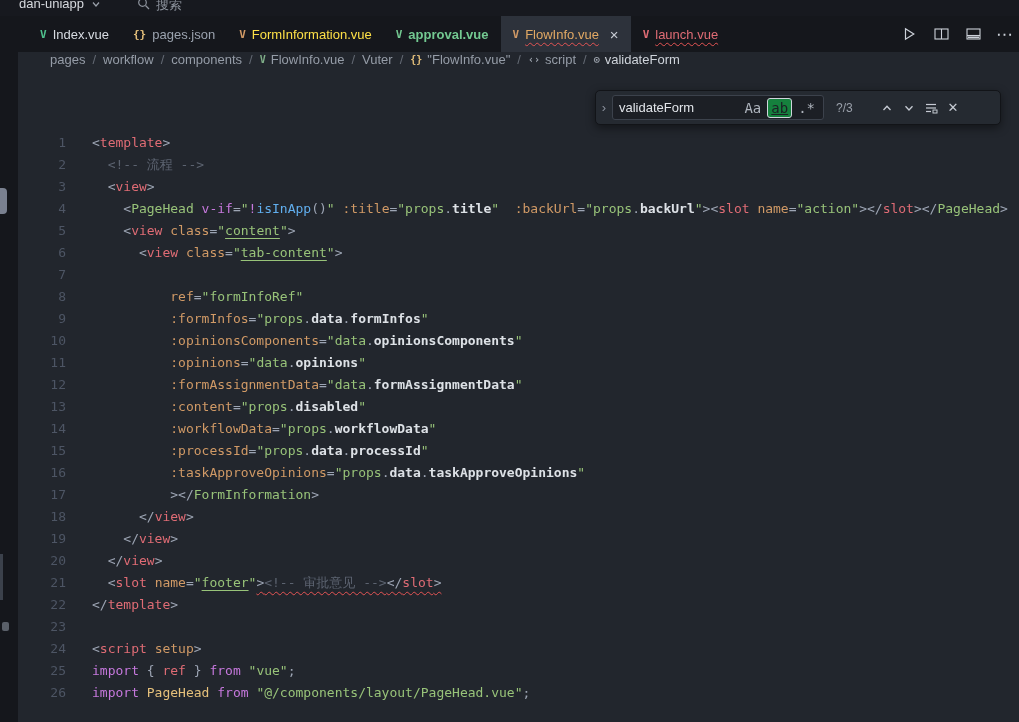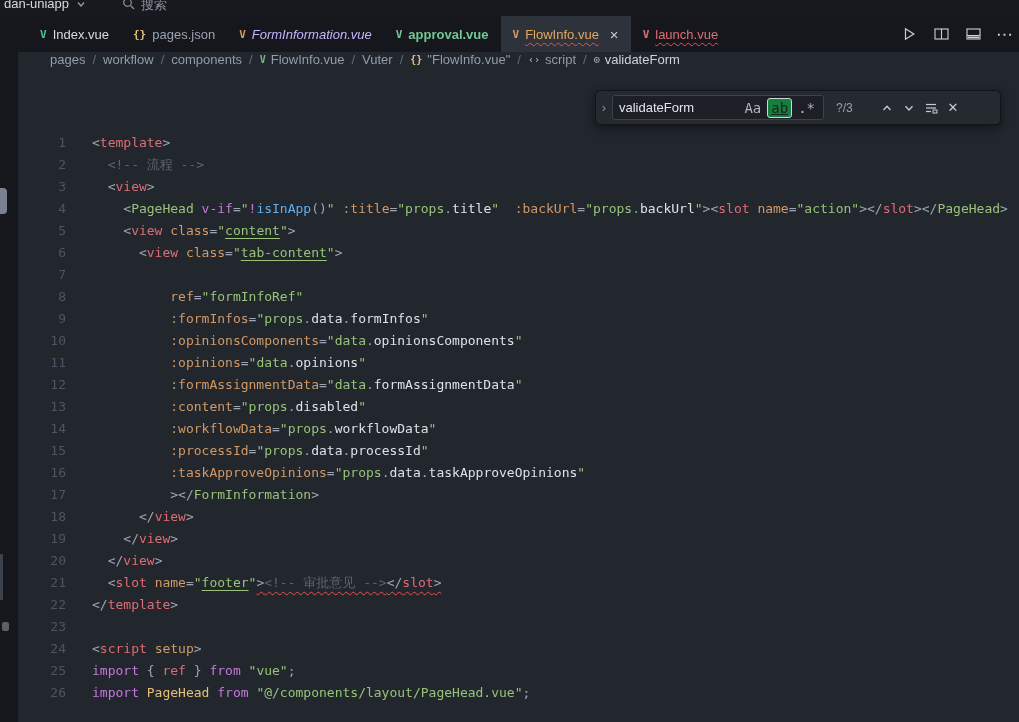--- a/index.html
+++ b/index.html
@@ -1,20 +1,20 @@
 <!DOCTYPE html>
 <html><head>
 <meta charset="utf-8">
 <style>
   * { box-sizing: border-box; }
   body { margin:0; background:#101216; font-family:"Liberation Sans",sans-serif; }
   .window { width:1019px; height:722px; display:flex; flex-direction:column; background:#22262d; overflow:hidden; position:relative; }
 
   
-  .titlebar { height:16px; background:#17191f; overflow:hidden; display:flex; align-items:flex-start; flex-shrink:0; }
+  .titlebar { height:16px; background:#17191f; overflow:hidden; display:flex; align-items:flex-start; flex-shrink:0;padding-left:15px; }
   .tb-project { margin:-5px 0 0 4px; color:#d6d9de; font-size:13px; display:flex; gap:7px; align-items:center; }
   .tb-caret { margin-top:2px; }
   .tb-search { margin:-4px 0 0 36px; color:#8d939d; font-size:13px; display:flex; gap:6px; align-items:center; }
 
   .body-row { flex:1; display:flex; min-height:0; }
 
   
   .activity-strip { width:18px; background:#15171c; position:relative; flex-shrink:0; }
   .strip-indicator { position:absolute; left:0; top:172px; width:7px; height:26px; background:#7a8possible08; background:#7a8190; border-radius:0 4px 4px 0; }
   .strip-frag1 { position:absolute; left:0; top:538px; width:3px; height:46px; background:#3b414b; }
@@ -52,21 +52,21 @@
   .lc { margin-left:26px; }
 
   .tk-pun  { color:#9da5b4; }
   .tk-tag  { color:#e06c75; }
   .tk-comp { color:#98c379; }
   .tk-attr { color:#d19a66; }
   .tk-str  { color:#98c379; }
   .tk-strU { color:#98c379; text-decoration:underline; text-underline-offset:3px; }
   .tk-kw   { color:#c678dd; }
   .tk-fn   { color:#61afef; }
-  .tk-prop { color:#dde1e6; font-weight:normal; }
+  .tk-prop { color:#dde1e6; font-weight:bold; }
   .tk-cmt  { color:#5c6370; }
   .tk-red  { color:#e06c75; }
   .tk-yellow { color:#e5c07b; }
   .sq { text-decoration:underline wavy #e45454; text-decoration-thickness:1px; text-underline-offset:4px; }
 
   
   .find-widget { position:absolute; top:10px; right:18px; width:406px; height:35px; background:#252a31; border:1px solid #121418; border-radius:5px; box-shadow:0 3px 10px rgba(0,0,0,.45); display:flex; align-items:center; z-index:10; }
   .find-collapse { width:16px; color:#8a919c; font-size:13px; display:flex; justify-content:center; cursor:pointer; }
   .find-input-wrap { display:flex; align-items:center; background:#1c1f25; border:1px solid #3c424c; border-radius:3px; height:25px; width:212px; padding:0 4px; gap:3px; }
   .find-input { flex:1; background:transparent; border:none; outline:none; color:#e2e5ea; font-size:13px; font-family:"Liberation Sans",sans-serif; min-width:0; }
@@ -115,21 +115,21 @@
             <div class="tab">
               <span class="tab-icon" style="color: rgb(79, 192, 141);">V</span>
               <span class="tab-label" style="color: rgb(216, 220, 226);">Index.vue</span>
             </div>
             <div class="tab">
               <span class="tab-icon" style="color: rgb(229, 192, 123);">{}</span>
               <span class="tab-label" style="color: rgb(155, 163, 175);">pages.json</span>
             </div>
             <div class="tab">
               <span class="tab-icon" style="color: rgb(209, 154, 102);">V</span>
-              <span class="tab-label" style="color: #c4b5fd; font-style: italic;">FormInformation.vue</span>
+              <span class="tab-label" style="color: #fde047;">FormInformation.vue</span>
             </div>
             <div class="tab">
               <span class="tab-icon" style="color: rgb(115, 201, 145);">V</span>
               <span class="tab-label" style="color: rgb(115, 201, 145); font-weight: bold;">approval.vue</span>
             </div>
             <div class="tab active">
               <span class="tab-icon" style="color: rgb(209, 154, 102);">V</span>
               <span class="tab-label squiggle" style="color: rgb(226, 169, 100);">FlowInfo.vue</span>
               <span class="tab-close">×</span>
             </div>

